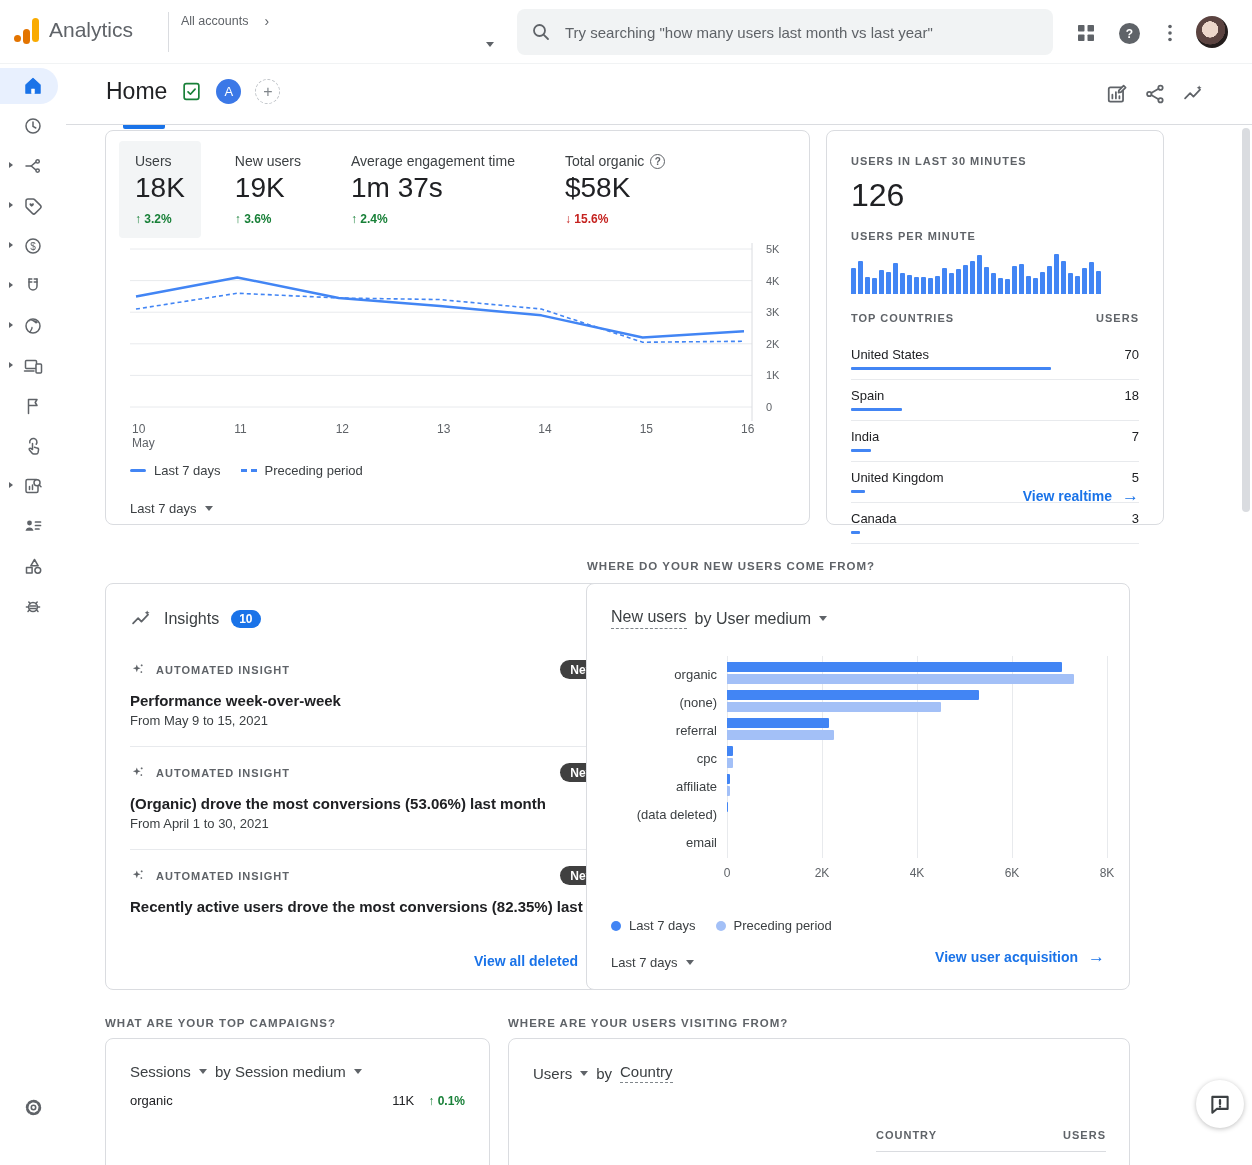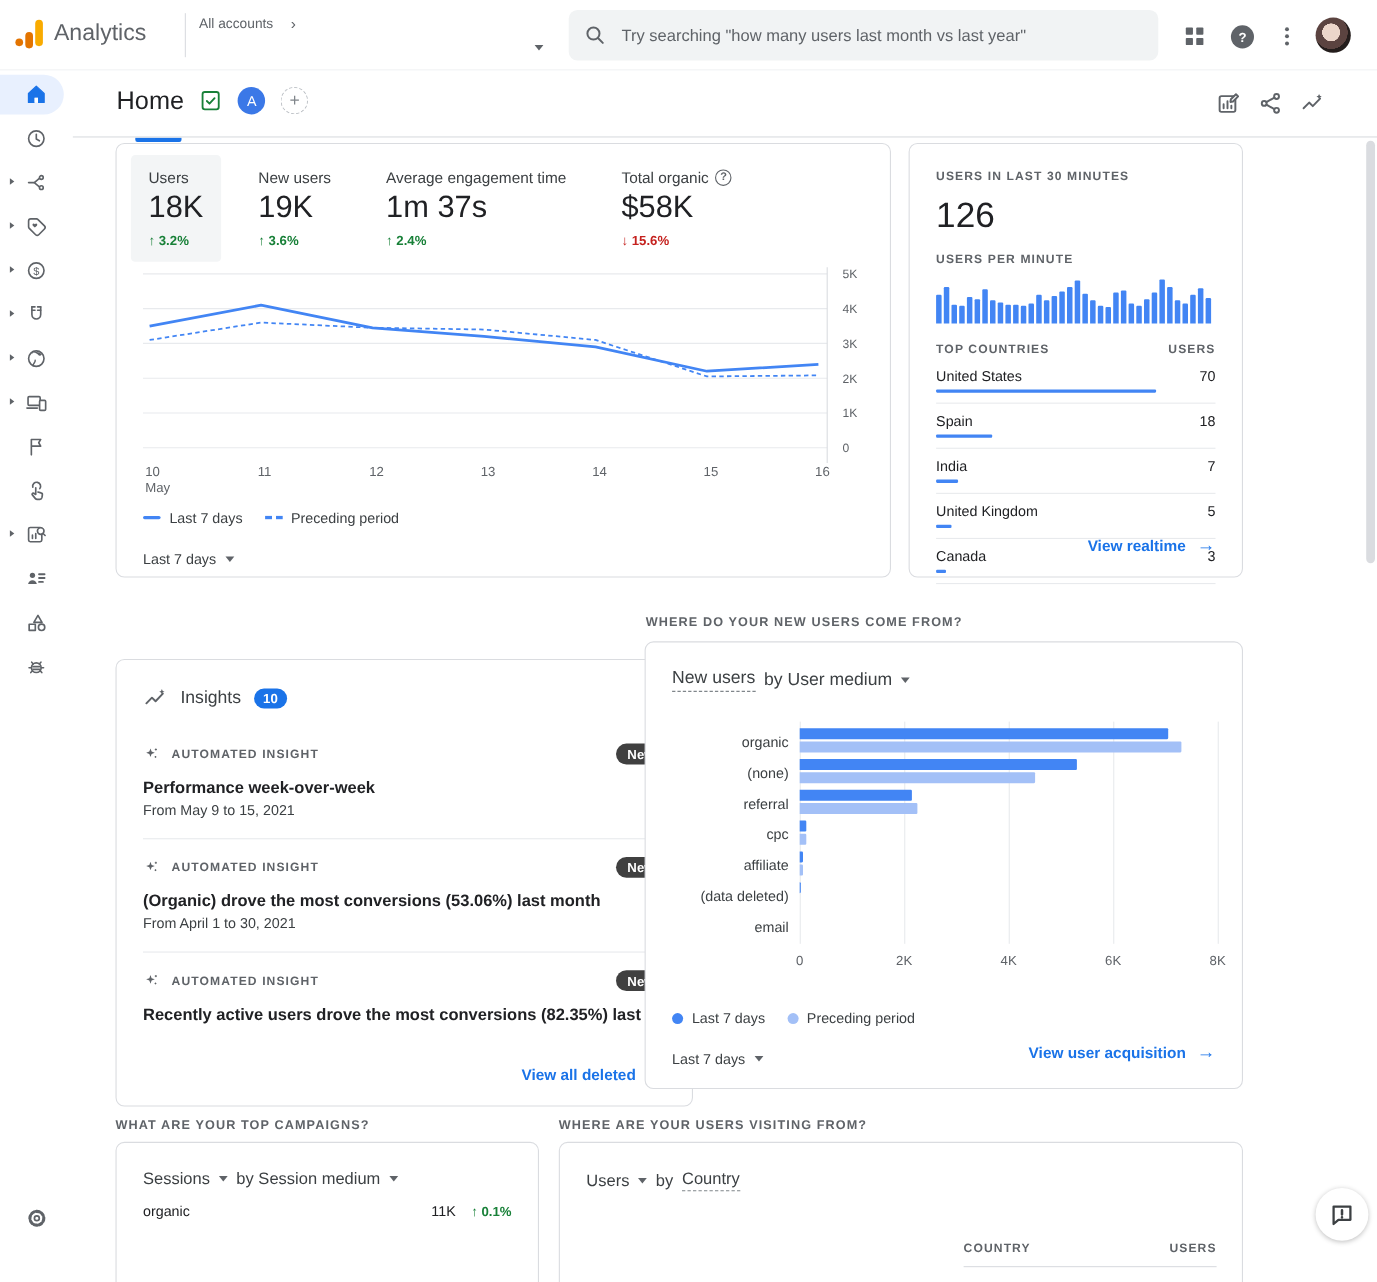--- a/index.html
+++ b/index.html
@@ -351,21 +351,21 @@
           <span class="lg-dash"></span>
           <span>Preceding period</span>
         </span>
     </div>
     <div class="range" style="position:absolute;left:24px;top:370px">
       <span>Last 7 days</span>
         <span class="caret"></span>
     </div>
   </div>
 
-  <div class="card" style="left:760px;top:5px;width:304px;height:395px;padding:24px">
+  <div class="card" style="left:760px;top:5px;width:338px;height:395px;padding:24px">
     <div class="kicker">USERS IN LAST 30 MINUTES</div>
     <div class="big-num" style="margin-top:10px">126</div>
     <div class="kicker" style="margin-top:16px">USERS PER MINUTE</div>
     <div class="rt-bars" id="rt-bars" style="margin-top:8px">
         <div style="height: 25.84px;"></div>
         <div style="height: 32.56px;"></div>
         <div style="height: 17.44px;"></div>
         <div style="height: 15.76px;"></div>
         <div style="height: 24.16px;"></div>
         <div style="height: 22.48px;"></div>
@@ -397,21 +397,21 @@
         <div style="height: 20.8px;"></div>
         <div style="height: 18.28px;"></div>
         <div style="height: 25.84px;"></div>
         <div style="height: 31.72px;"></div>
         <div style="height: 23.32px;"></div>
       </div>
     <div class="c-head" style="margin-top:18px">
       <span class="kicker">TOP COUNTRIES</span>
       <span class="kicker">USERS</span>
     </div>
-    <div id="country-rows" style="margin-top:2px">
+    <div id="country-rows" style="margin-top:15px">
         <div class="crow">
           <div class="top">
             <span>United States</span>
             <span>70</span>
           </div>
           <div class="cbar" style="width:200px"></div>
         </div>
         <div class="crow">
           <div class="top">
             <span>Spain</span>
@@ -442,21 +442,21 @@
         </div>
       </div>
     <div style="position:absolute;right:24px;bottom:18px" class="glink">
       <span>View realtime</span>
         <span class="arr">→</span>
     </div>
   </div>
 
   <div class="section-label" style="left:521px;top:435px">WHERE DO YOUR NEW USERS COME FROM?</div>
 
-  <div class="card" style="left:39px;top:474px;width:525px;height:407px;padding:24px">
+  <div class="card" style="left:39px;top:458px;width:525px;height:407px;padding:24px">
     <div class="ins-head">
       <svg class="si" width="22" height="22" viewBox="0 0 20 20" style="stroke:#5f6368;stroke-width:1.6">
           <path d="M2.8 14 7.4 9.3l3 3 6-6.3"></path>
           <path d="M15.6 2.2l.7 1.5 1.5.7-1.5.7-.7 1.5-.7-1.5-1.5-.7 1.5-.7Z" fill="#5f6368" stroke="none"></path>
         </svg>
       <span>Insights</span>
       <span class="badge10">10</span>
     </div>
     <div class="ins-scroll"></div>
     <div style="margin-top:14px">

